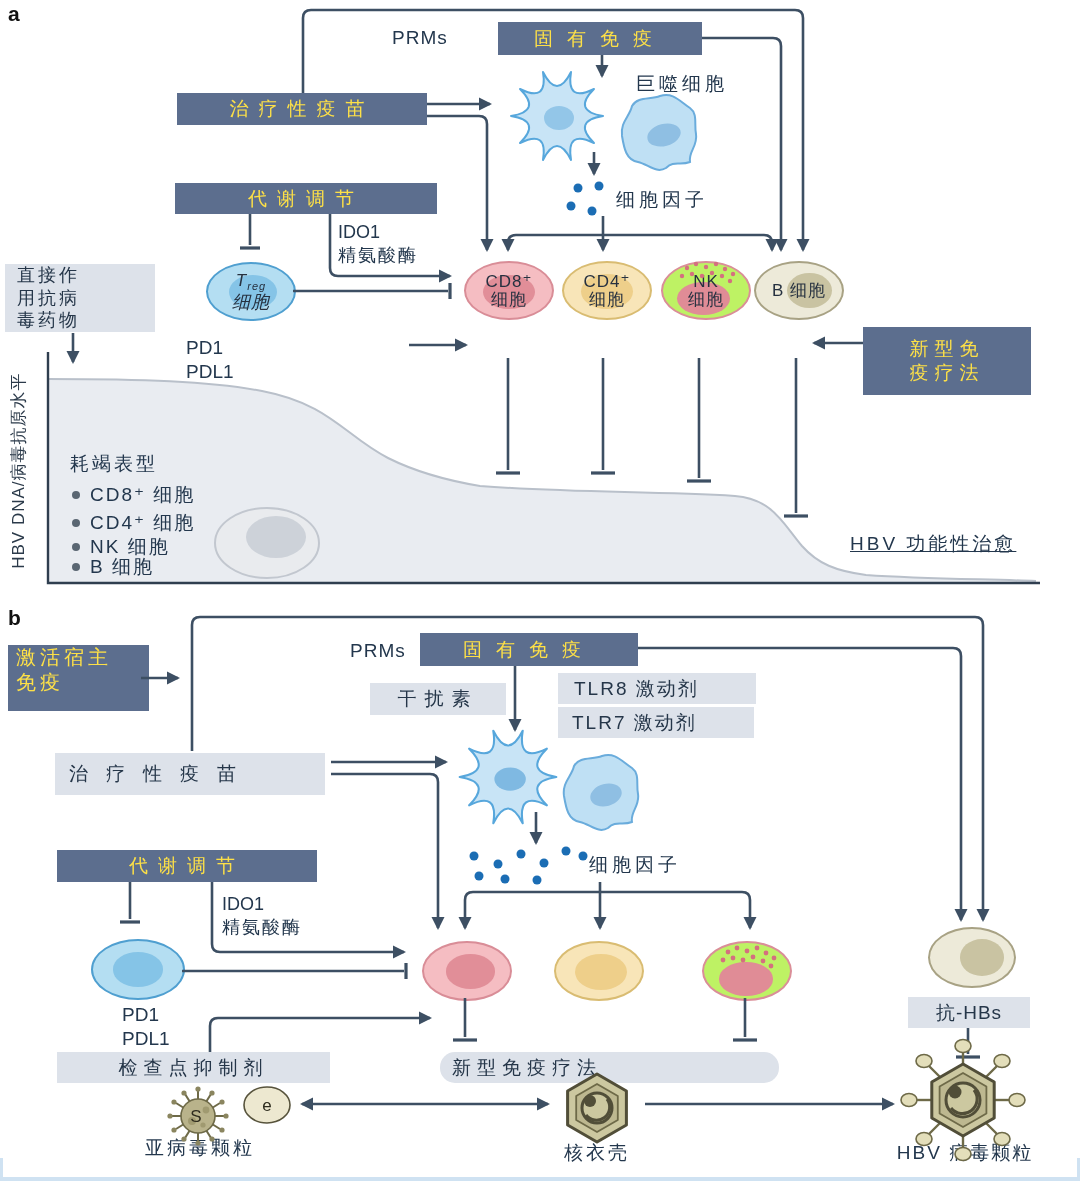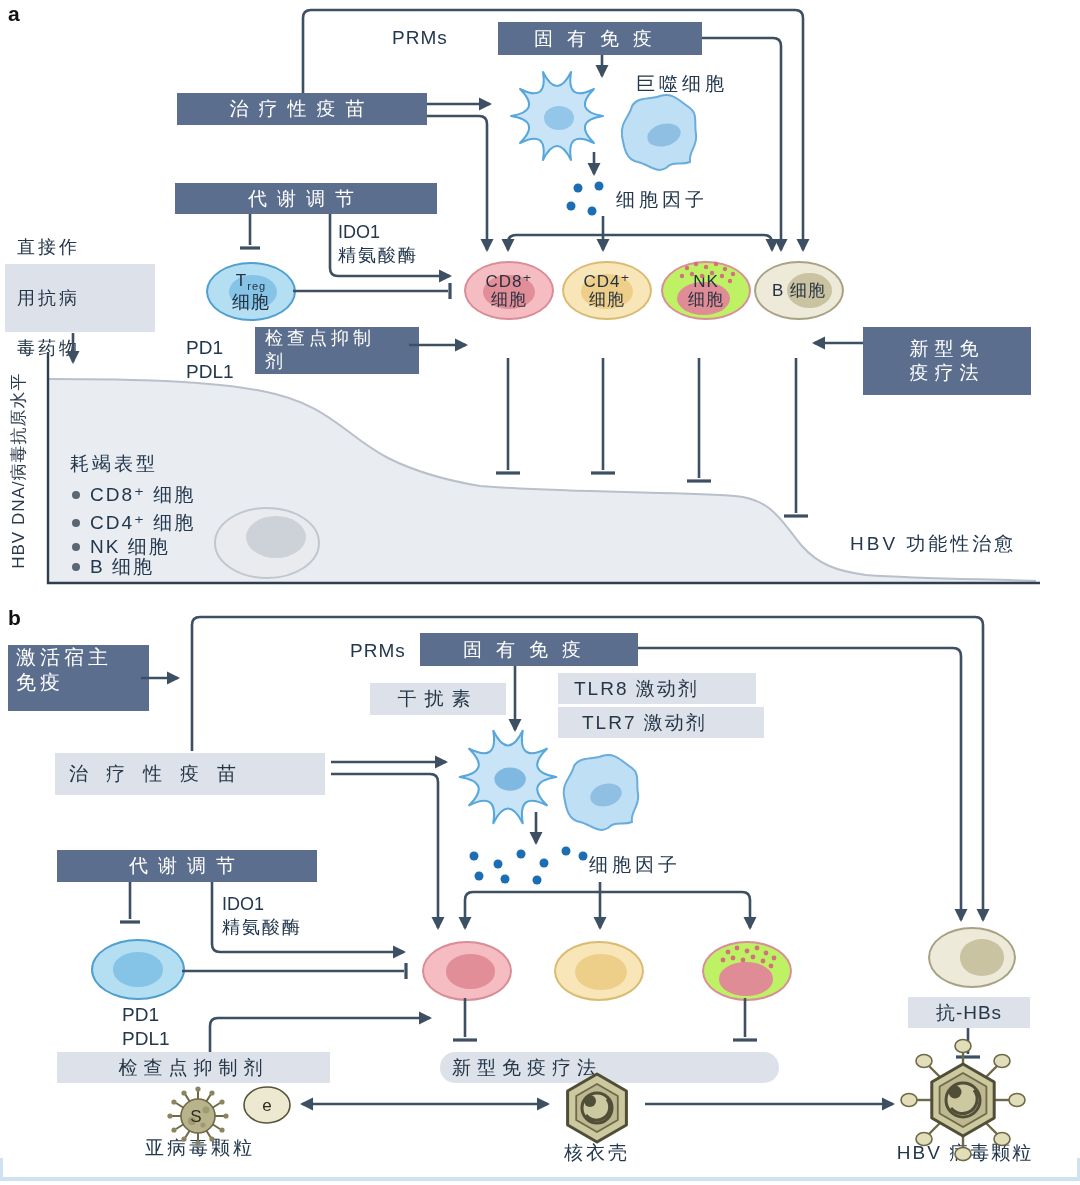--- a/index.html
+++ b/index.html
@@ -1,42 +1,42 @@
 <!DOCTYPE html>
 <html><head>
 <meta charset="utf-8">
 <style>
   html,body{margin:0;padding:0;background:#ffffff;}
   #canvas{position:relative;width:1080px;height:1185px;background:#ffffff;overflow:hidden;
           font-family:"Liberation Sans","DejaVu Sans",sans-serif;color:#23374d;}
   .abs{position:absolute;}
   svg.layer{position:absolute;left:0;top:0;pointer-events:none;}
   #bg{z-index:0;} .ui{z-index:1;} #fg{z-index:2;}
-  .dbox{position:absolute;background:#5c6e8e;color:#ffffff;display:flex;align-items:center;
+  .dbox{position:absolute;background:#5c6e8e;color:#fde047;display:flex;align-items:center;
         justify-content:center;font-size:19px;letter-spacing:10px;line-height:1.25;z-index:1;}
   .dbox.left{justify-content:flex-start;}
   .lbox{position:absolute;background:#dde2ea;color:#253649;display:flex;align-items:center;
         justify-content:center;font-size:19px;letter-spacing:4px;line-height:1.25;z-index:1;}
-  .lbox.left{justify-content:flex-start;gap:28px;}
+  .lbox.left{justify-content:flex-start;}
   .lbl{position:absolute;font-size:19px;color:#23374d;z-index:1;line-height:1.25;white-space:nowrap;}
   .panel-letter{font-weight:bold;font-size:21px;color:#111;}
   .cell{position:absolute;border-radius:50%;display:flex;flex-direction:column;align-items:center;
         justify-content:center;z-index:1;}
   .cell .nuc{position:absolute;border-radius:50%;z-index:0;}
   .cell .clbl{position:relative;z-index:2;font-size:17px;line-height:1.05;letter-spacing:1px;
         text-align:center;color:#263140;}
   .c-cd8{background:#f5bdc2;border:2px solid #d98d97;}
   .c-cd8 .nuc{background:#e18e98;}
   .c-cd4{background:#f8e5b8;border:2px solid #d9bc72;}
   .c-cd4 .nuc{background:#eecf8a;}
   .c-nk{background:#bef264;border:2px solid #da8e98;}
   .c-nk .nuc{background:#e08c96;}
   .c-b{background:#edead9;border:2px solid #a8a284;}
   .c-b .nuc{background:#c9c3a2;}
-  .c-blue{background:#b4def2;border:2px solid #4f9fd0;}
+  .c-blue{background:#b4def2;border:2px solid #4f9fd0;font-style:italic;}
   .c-blue .nuc{background:#85c4e7;}
   .exh-item{position:absolute;display:flex;align-items:center;font-size:19px;letter-spacing:2px;z-index:1;}
   .exh-item .bullet{width:8px;height:8px;border-radius:50%;background:#5a6672;margin-right:10px;flex:0 0 auto;}
   sub.treg{font-size:11px;}
 </style>
 </head>
 <body>
 
 <div id="canvas">
 
@@ -108,25 +108,20 @@
   <div class="cell c-b" style="left:754px;top:261px;width:86px;height:55px;">
     <span class="nuc" style="left:36%;top:18%;width:52%;height:64%;"></span>
     <span class="clbl">B 细胞</span>
   </div>
 
   <div class="abs ui lbl" style="left:186px;top:336px;font-size:19px;">
     <div>PD1</div>
     <div>PDL1</div>
   </div>
 
-  <div class="dbox left" style="left:255px;top:327px;width:154px;height:47px;letter-spacing:4px;font-size:18px;
-       padding-left:10px;flex-direction:column;align-items:flex-start;">
-    <div>检查点抑制</div>
-    <div>剂</div>
-  </div>
 
 
   <div class="dbox" style="left:863px;top:327px;width:168px;height:68px;letter-spacing:6px;
        flex-direction:column;">
     <div>新型免</div>
     <div>疫疗法</div>
   </div>
 
   <div class="abs ui lbl" style="left:-96px;top:460px;width:230px;transform:rotate(-90deg);
        text-align:center;font-size:17px;letter-spacing:1px;color:#2b3a4a;">HBV DNA/病毒抗原水平</div>
@@ -142,21 +137,21 @@
     </div>
   <div class="exh-item" style="left:72px;top:534px;">
     <span class="bullet"></span>
     <span>NK 细胞</span>
     </div>
   <div class="exh-item" style="left:72px;top:554px;">
     <span class="bullet"></span>
     <span>B 细胞</span>
     </div>
 
-  <div class="abs ui lbl" style="left:850px;top:532px;letter-spacing:3px;">HBV 功能性治愈</div>
+  <div class="abs ui lbl" style="left:850px;top:532px;letter-spacing:3px;text-decoration:underline;">HBV 功能性治愈</div>
 
   <div class="abs ui panel-letter" style="left:8px;top:606px;">b</div>
 
   <div class="dbox left" style="left:8px;top:645px;width:133px;height:66px;letter-spacing:4px;font-size:20px;
        padding-left:8px;flex-direction:column;align-items:flex-start;">
     <div>激活宿主</div>
     <div>免疫</div>
   </div>
 
   <div class="abs ui lbl" style="left:350px;top:639px;letter-spacing:1px;">PRMs</div>
@@ -165,21 +160,21 @@
     <span>固有免疫</span>
     </div>
 
   <div class="lbox" style="left:370px;top:683px;width:136px;height:32px;letter-spacing:8px;">
     <span>干扰素</span>
     </div>
 
   <div class="lbox left" style="left:558px;top:673px;width:182px;height:31px;padding-left:16px;letter-spacing:2px;">
     <span>TLR8 激动剂</span>
     </div>
-  <div class="lbox left" style="left:558px;top:707px;width:182px;height:31px;padding-left:24px;letter-spacing:2px;">
+  <div class="lbox left" style="left:558px;top:707px;width:182px;height:31px;padding-left:14px;letter-spacing:2px;">
     <span>TLR7 激动剂</span>
     </div>
 
   <div class="lbox left" style="left:55px;top:753px;width:256px;height:42px;padding-left:14px;letter-spacing:18px;">
     <span>治疗性疫苗</span>
     </div>
 
   <div class="dbox" style="left:57px;top:850px;width:260px;height:32px;">
     <span>代谢调节</span>
     </div>

